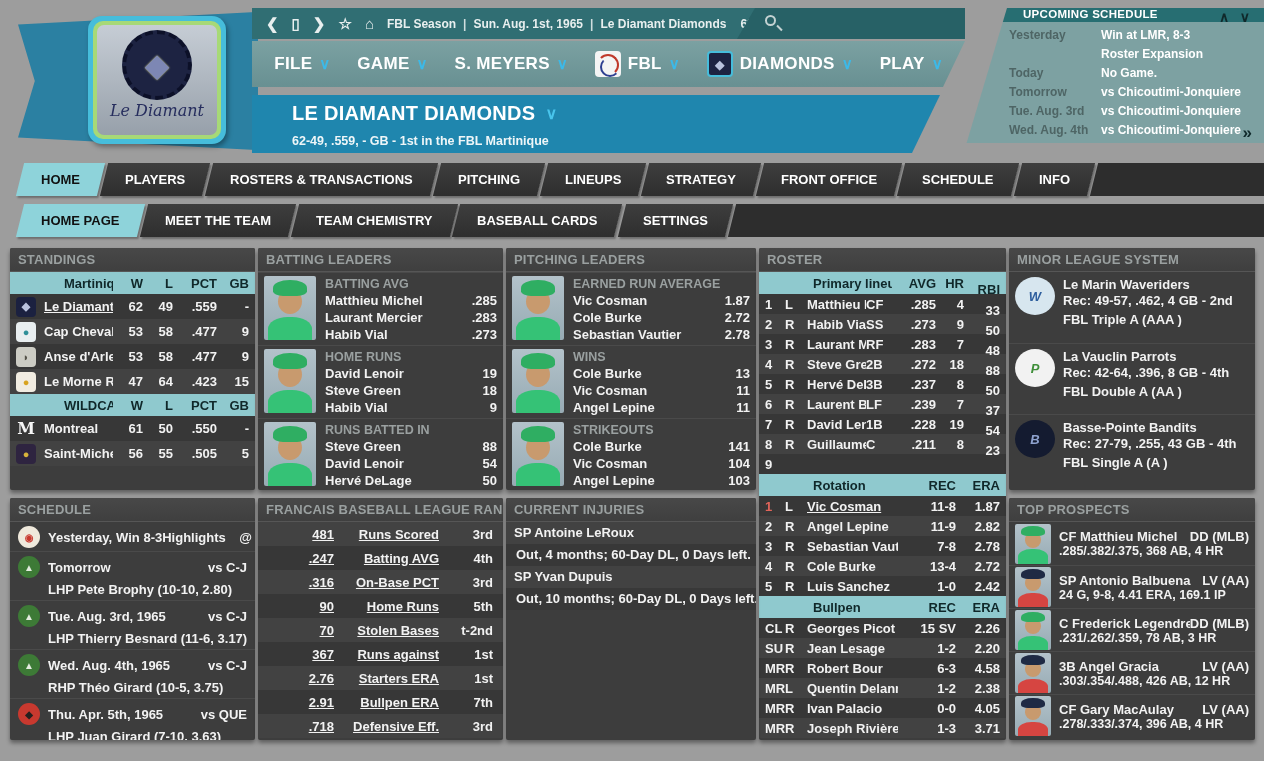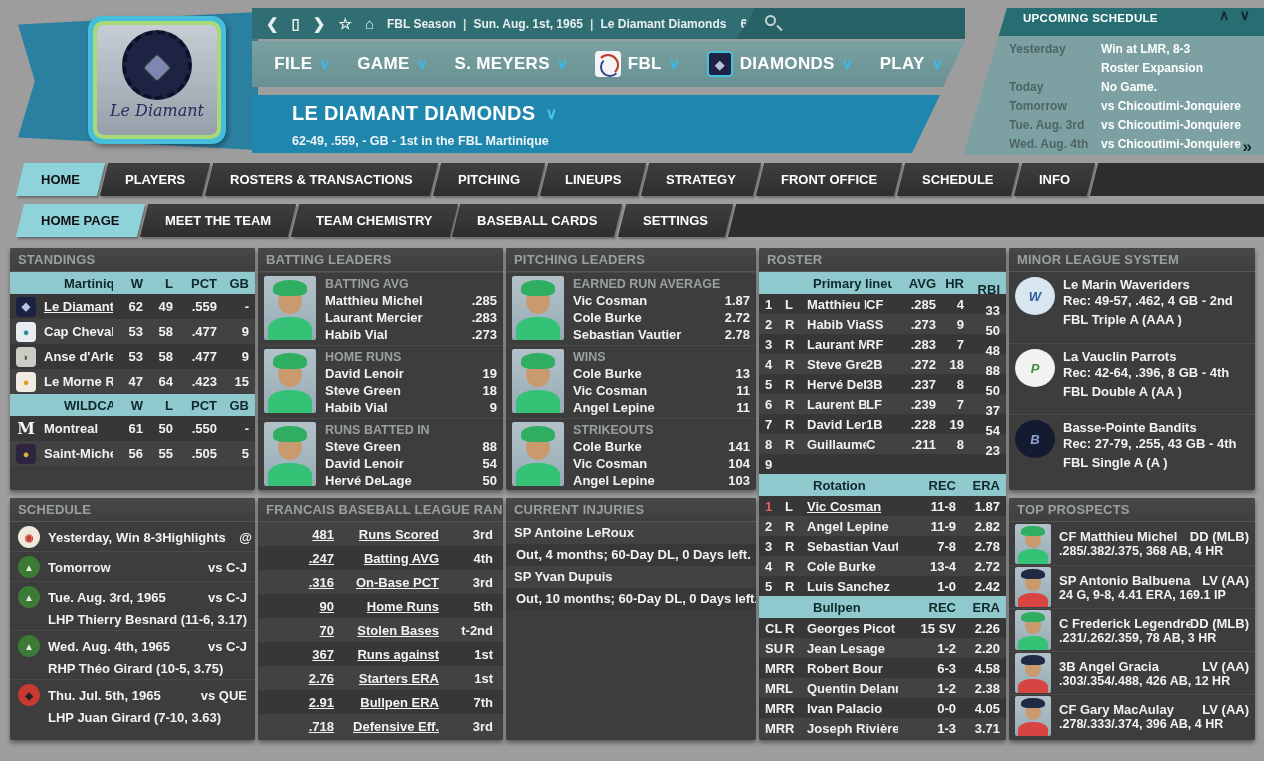--- a/index.html
+++ b/index.html
@@ -48,21 +48,21 @@
 
   .banner { position:absolute; left:252px; top:95px; width:688px; height:58px; background:#1f86ae;
             clip-path:polygon(0 0,100% 0,calc(100% - 28px) 100%,0 100%); padding:7px 0 0 40px; z-index:2; }
   .bn-top { display:flex; align-items:center; gap:10px; }
   .bn-name { color:#fff; font-weight:700; font-size:20px; letter-spacing:.3px; cursor:pointer; }
   .bn-chev { color:#49c5ec; font-weight:700; font-size:16px; }
   .bn-sub { color:#eef6f8; font-weight:700; font-size:12.5px; margin-top:9px; }
 
   .upcoming { position:absolute; left:963px; top:8px; width:301px; height:147px; z-index:2;
               clip-path:polygon(44px 0,100% 0,100% 100%,0 100%); }
-  .up-head { height:28px; background:#276e72; display:flex; align-items:flex-end; padding:0 14px 12px 60px; }
+  .up-head { height:14px; background:#276e72; display:flex; align-items:flex-start; padding:0 14px 12px 60px; }
   .up-title { color:#fff; font-weight:700; font-size:11.5px; letter-spacing:.3px; flex:1; }
   .up-arrows span { color:#10292b; font-weight:700; font-size:14px; margin-left:6px; cursor:pointer; }
   .up-body { position:relative; height:121px; background:#7da1a2; padding-top:4px; }
   .up-row { display:grid; grid-template-columns:92px 1fr; padding:0 6px 0 46px; font-size:12px; font-weight:700;
             line-height:19px; cursor:pointer; }
   .up-label { color:#4e6565; }
   .up-val span { display:block; color:#fff; white-space:nowrap; overflow:hidden; }
   .up-val span:empty { display:none; }
   .up-more { position:absolute; right:12px; bottom:0px; color:#10292b; font-size:17px; font-weight:700; cursor:pointer; }
 
@@ -828,20 +828,21 @@
           <div class="sc-row">
             <div class="sc-main">
               <span class="slogo" style="background: rgb(61, 122, 54);">
                 <i style="color: rgb(227, 236, 223);">▲</i>
               </span>
               <span class="sc-date">Tomorrow</span>
               <span class="sc-res"></span>
               <span class="sc-link"></span>
               <span class="sc-opp">vs C-J</span>
             </div>
+            <div class="sc-pitch">LHP Pete Brophy (10-10, 2.80)</div>
           </div>
 
           <div class="sc-row">
             <div class="sc-main">
               <span class="slogo" style="background: rgb(61, 122, 54);">
                 <i style="color: rgb(227, 236, 223);">▲</i>
               </span>
               <span class="sc-date">Tue. Aug. 3rd, 1965</span>
               <span class="sc-res"></span>
               <span class="sc-link"></span>
@@ -861,21 +862,21 @@
               <span class="sc-opp">vs C-J</span>
             </div>
             <div class="sc-pitch">RHP Théo Girard (10-5, 3.75)</div>
           </div>
 
           <div class="sc-row">
             <div class="sc-main">
               <span class="slogo" style="background: rgb(200, 57, 47);">
                 <i style="color: rgb(38, 32, 30);">◆</i>
               </span>
-              <span class="sc-date">Thu. Jul. 5th, 1965</span>
+              <span class="sc-date">Thu. Apr. 5th, 1965</span>
               <span class="sc-res"></span>
               <span class="sc-link"></span>
               <span class="sc-opp">vs QUE</span>
             </div>
             <div class="sc-pitch">LHP Juan Girard (7-10, 3.63)</div>
           </div>
         </div>
     </section>
 
     <section class="panel" style="grid-column:2;grid-row:2">

